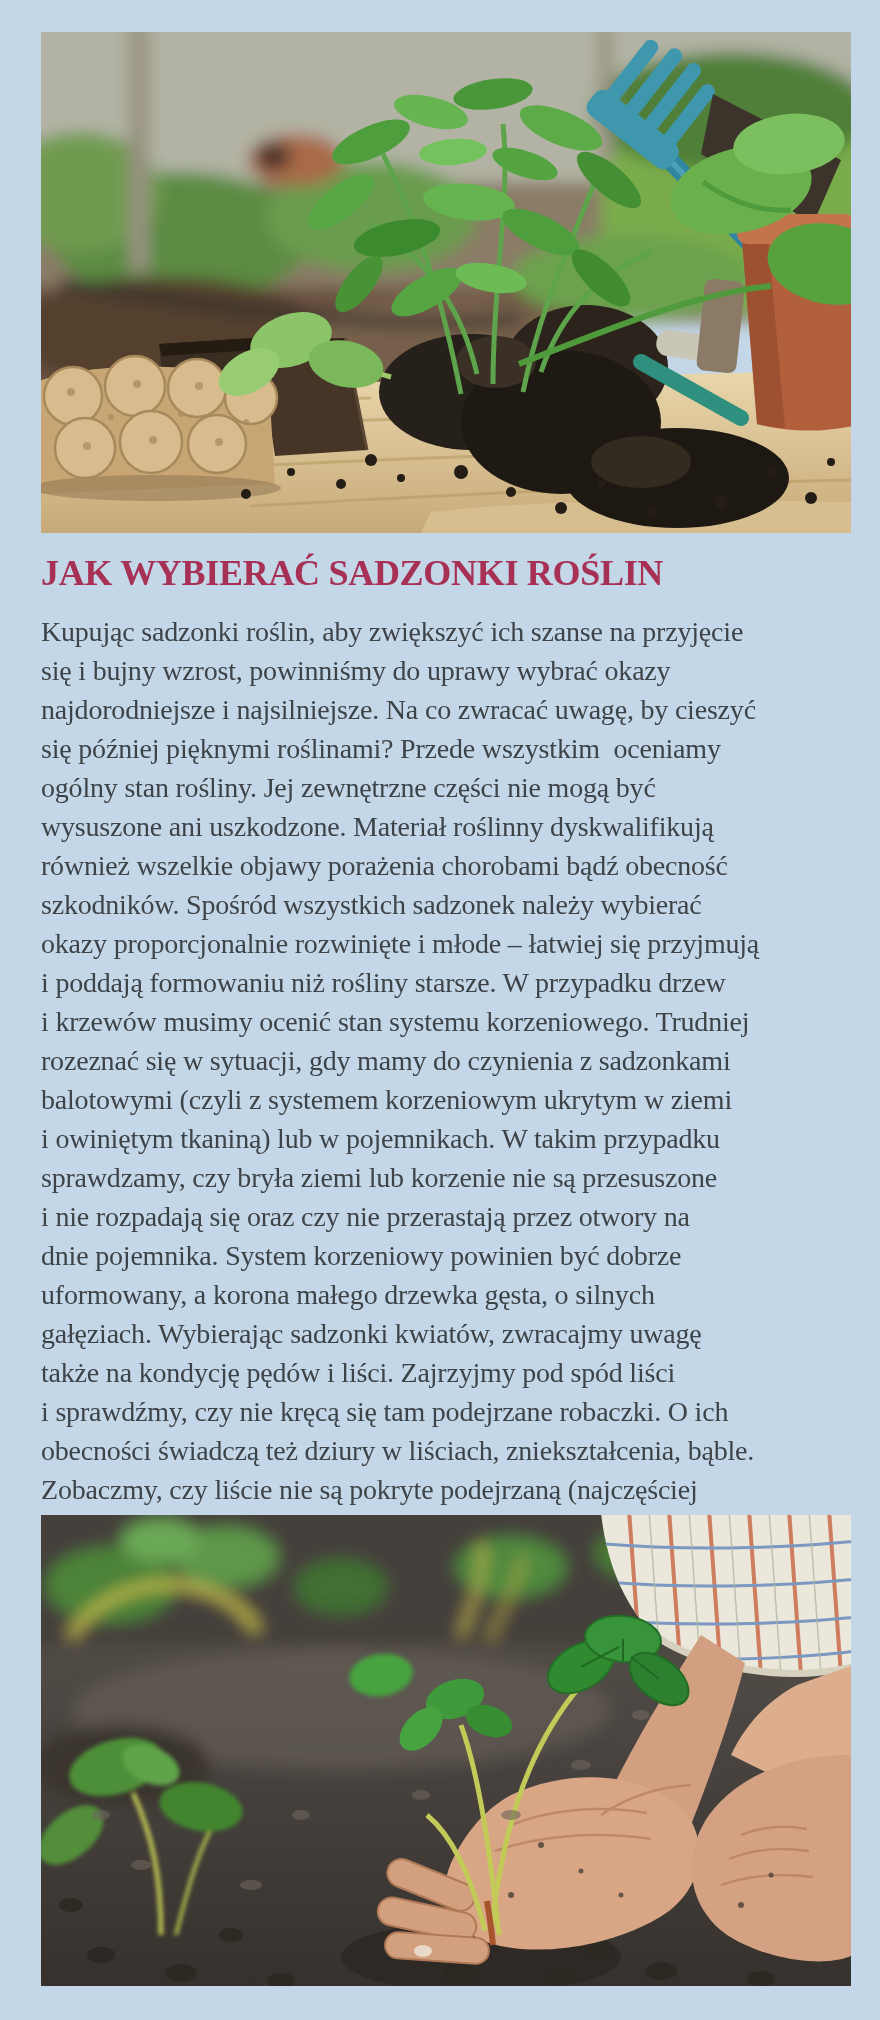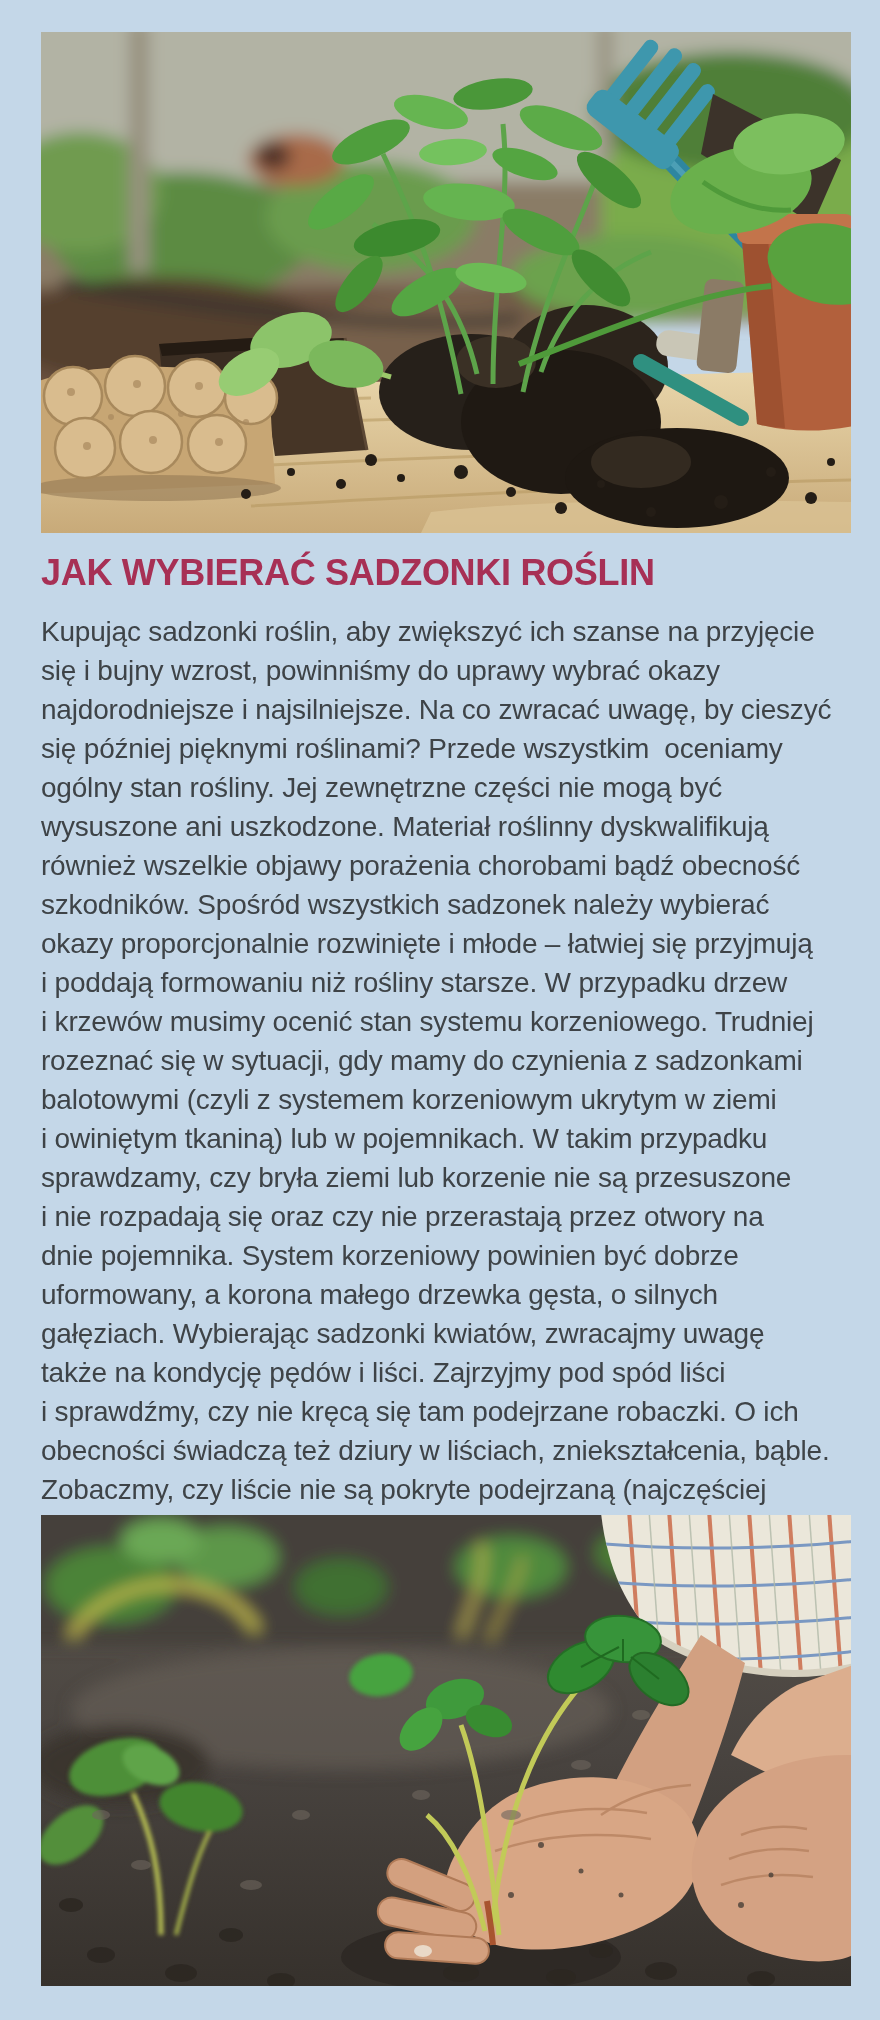--- a/index.html
+++ b/index.html
@@ -2,21 +2,21 @@
 <html lang="pl"><head>
 <meta charset="utf-8">
 <style>
   html,body { margin:0; padding:0; background:#9fb4c6; }
   .page {
     position:relative;
     width:880px; height:2020px;
     margin:0 auto;
     background:#c4d7e8;
     overflow:hidden;
-    font-family:Liberation Sans, sans-serif;
+    font-family:Liberation Serif, serif;
   }
   .photo { position:absolute; margin:0; padding:0; overflow:hidden; }
   .photo svg { display:block; width:100%; height:100%; }
   .photo-top    { left:41px; top:32px;   width:810px; height:501px; }
   .photo-bottom { left:41px; top:1515px; width:810px; height:471px; }
   .title {
     position:absolute; left:41px; top:551px; width:812px;
     margin:0;
     font-size:36px; line-height:44px; font-weight:bold;
     letter-spacing:-0.3px;

